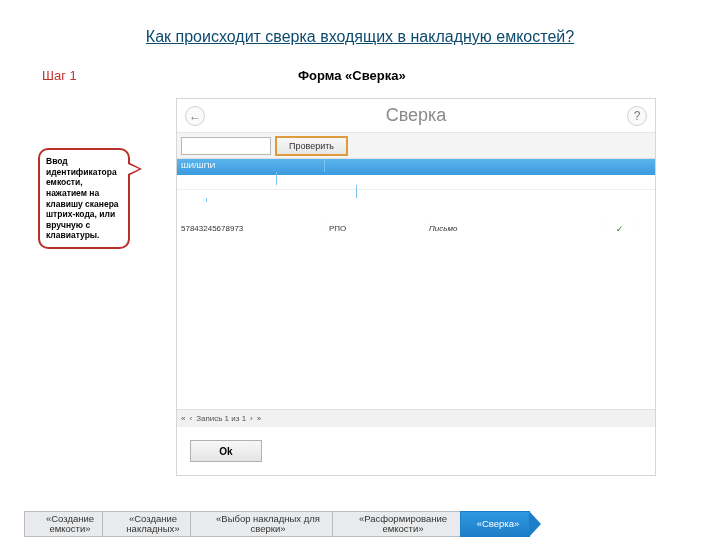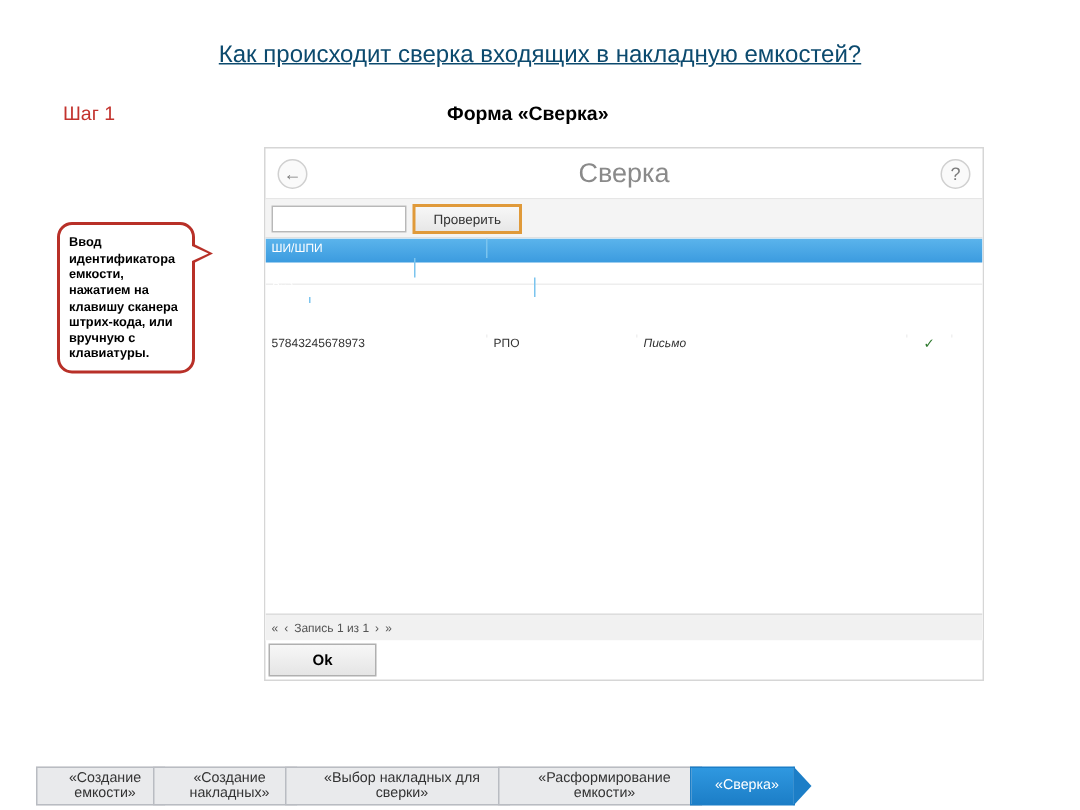--- a/index.html
+++ b/index.html
@@ -176,21 +176,21 @@
     background: #f1f1f1;
     border-top: 1px solid #ddd;
     display: flex;
     align-items: center;
     gap: 4px;
     padding: 0 4px;
     font-size: 8px;
     color: #555;
   }
   .ok-btn {
-    margin: 2px;
+    margin: 13px;
     height: 22px;
     width: 72px;
     font-size: 10px;
     font-weight: bold;
     background: linear-gradient(#f7f7f7,#e5e5e5);
     border: 1px solid #b0b0b0;
     display: flex;
     align-items: center;
     justify-content: center;
   }

